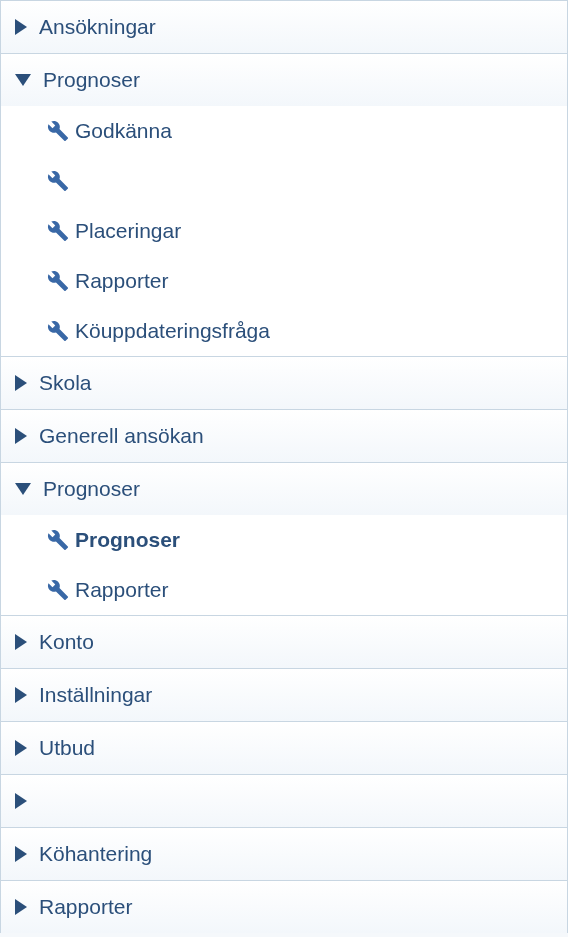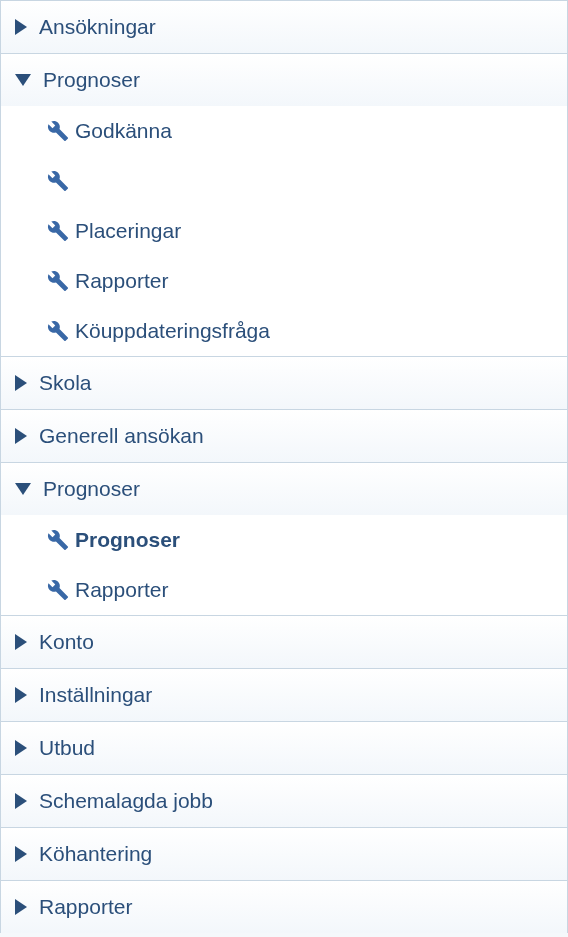--- a/index.html
+++ b/index.html
@@ -168,21 +168,20 @@
     <span class="nav-group-label">Inställningar</span>
   </div>
 
   <div class="nav-group">
     <span class="triangle-right"></span>
     <span class="nav-group-label">Utbud</span>
   </div>
 
   <div class="nav-group">
     <span class="triangle-right"></span>
-    <span class="nav-group-label">Schemalagda jobb</span>
   </div>
 
   <div class="nav-group">
     <span class="triangle-right"></span>
     <span class="nav-group-label">Köhantering</span>
   </div>
 
   <div class="nav-group">
     <span class="triangle-right"></span>
     <span class="nav-group-label">Rapporter</span>

